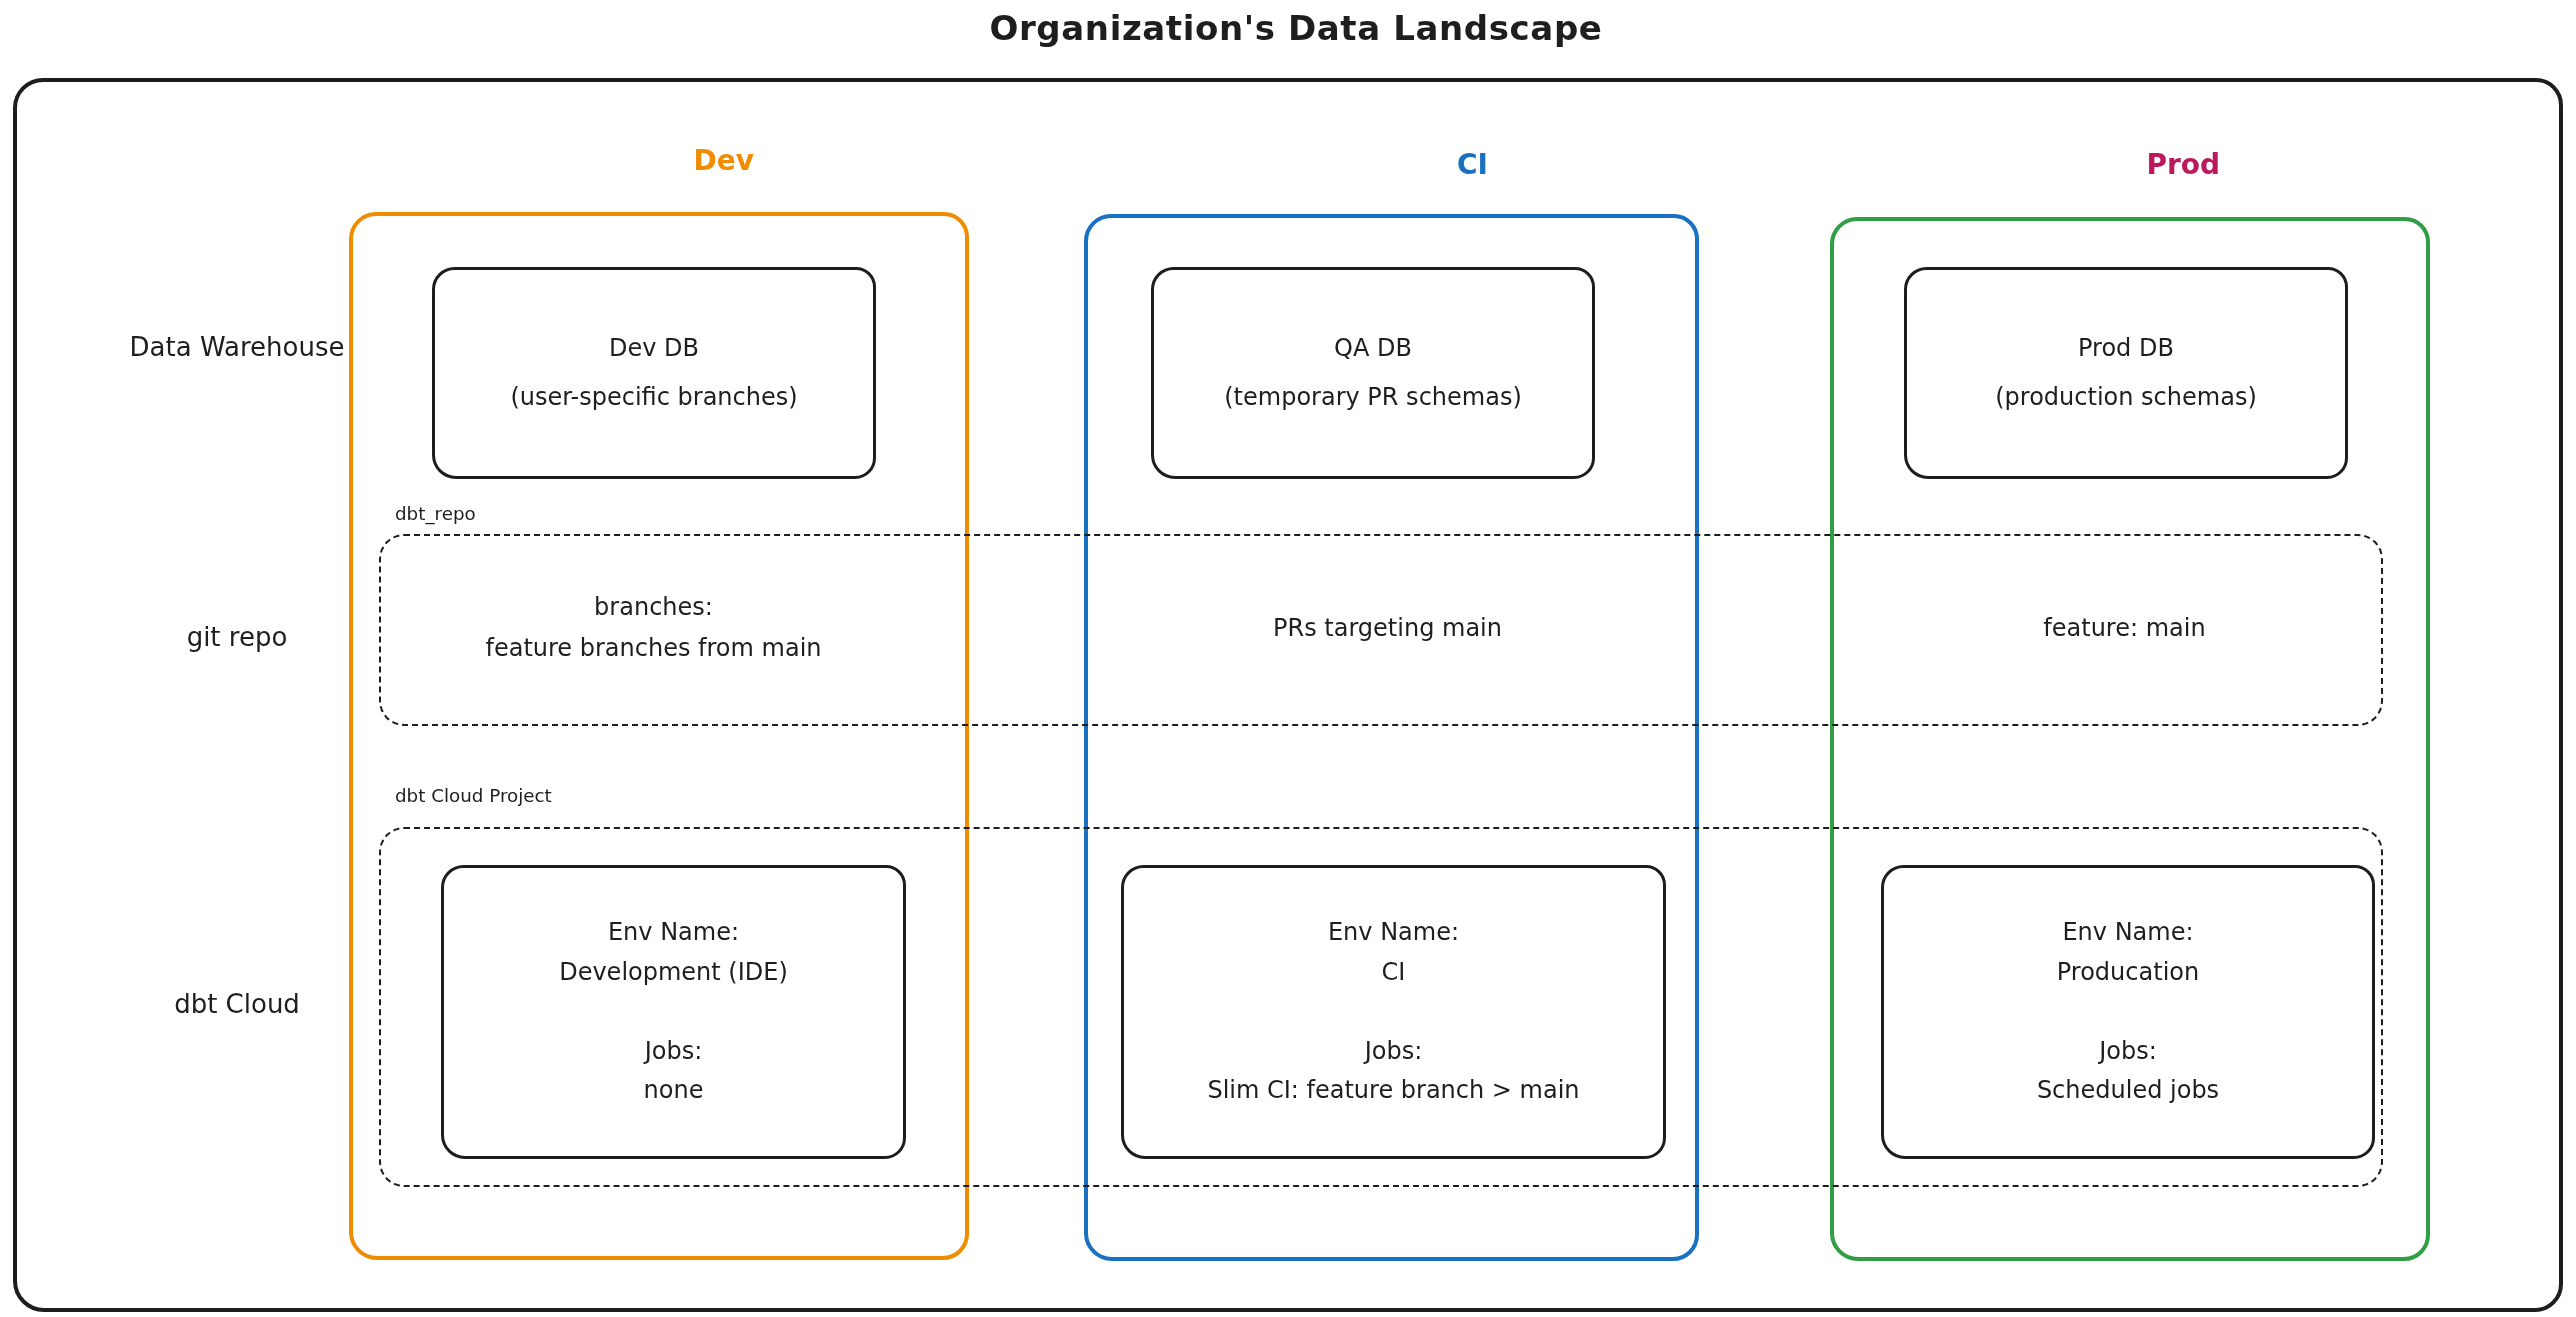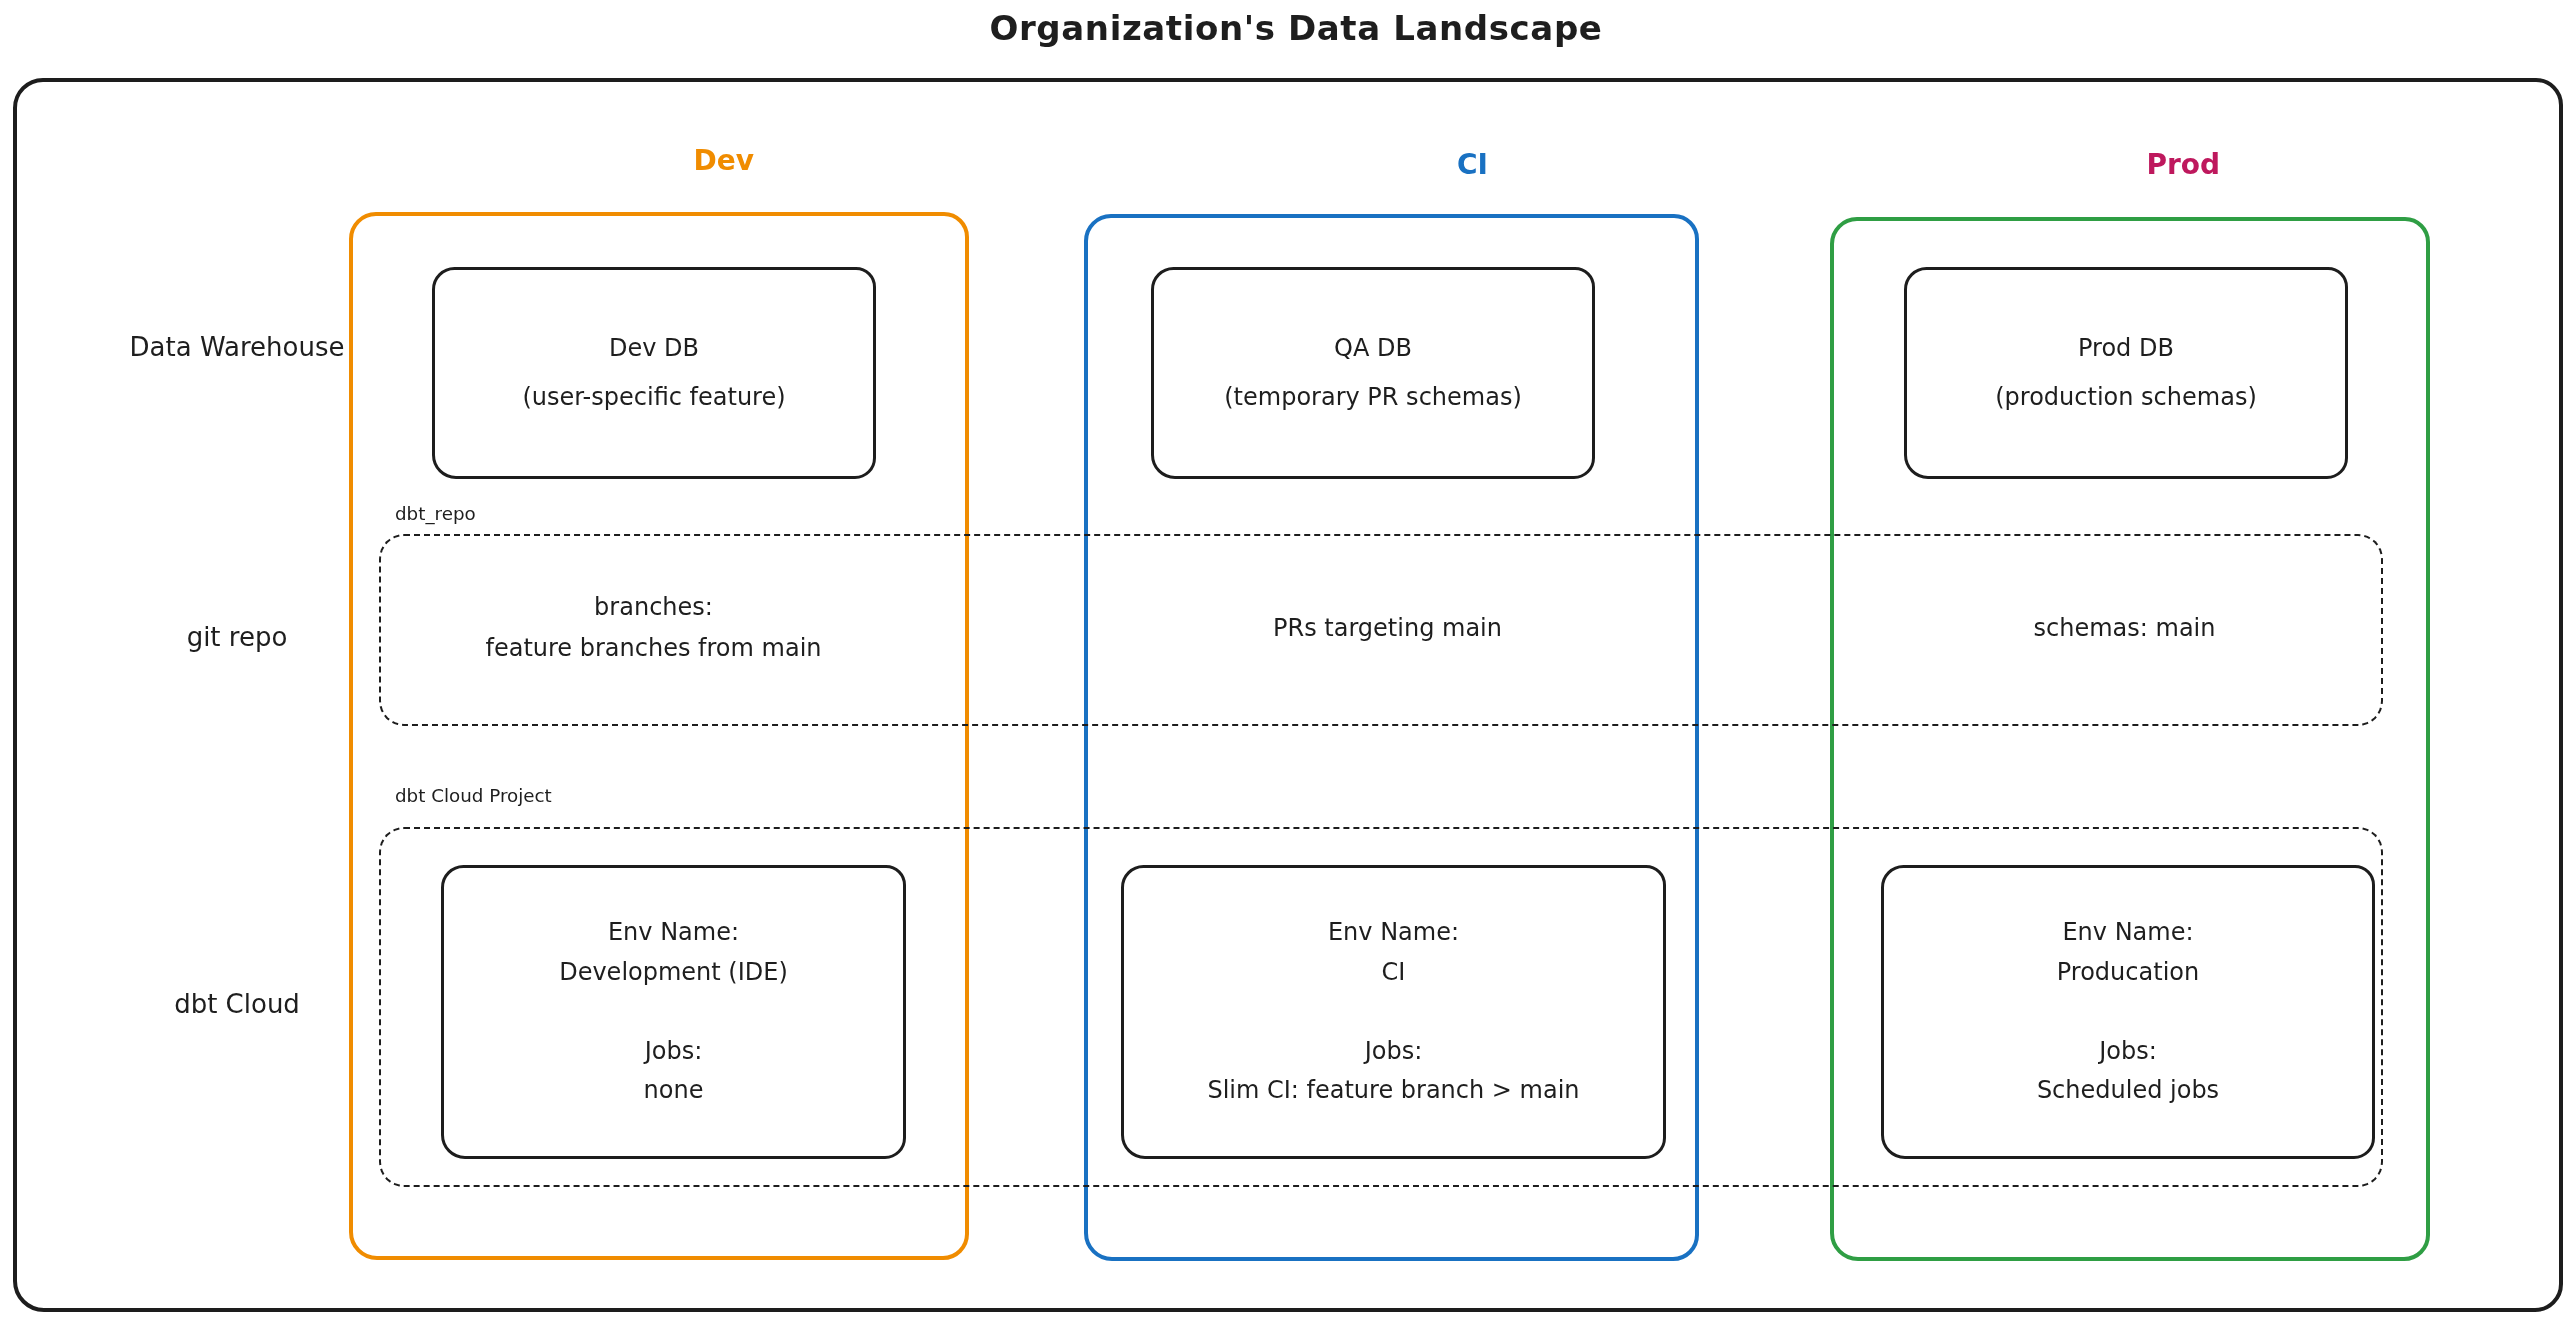--- a/index.html
+++ b/index.html
@@ -97,21 +97,21 @@
   <div class="abs col-box" id="col-dev"></div>
   <div class="abs col-box" id="col-ci"></div>
   <div class="abs col-box" id="col-prod"></div>
 
   <div class="abs row-label" id="lbl-warehouse">Data Warehouse</div>
   <div class="abs row-label" id="lbl-git">git repo</div>
   <div class="abs row-label" id="lbl-dbt">dbt Cloud</div>
 
   <div class="abs db-box" id="db-dev">
     <div>Dev DB</div>
-    <div>(user-specific feature)</div>
+    <div>(user-specific branches)</div>
   </div>
   <div class="abs db-box" id="db-ci">
     <div>QA DB</div>
     <div>(temporary PR schemas)</div>
   </div>
   <div class="abs db-box" id="db-prod">
     <div>Prod DB</div>
     <div>(production schemas)</div>
   </div>
 
@@ -120,21 +120,21 @@
 
   <div class="abs git-cell" id="git-dev">
     <div>branches:</div>
     <div>feature branches from main</div>
   </div>
   <div class="abs git-cell" id="git-ci">
     <div>PRs targeting main</div>
     <div></div>
   </div>
   <div class="abs git-cell" id="git-prod">
-    <div>schemas: main</div>
+    <div>feature: main</div>
     <div></div>
   </div>
 
   <div class="abs small-label" id="lbl-dbt-cloud-project">dbt Cloud Project</div>
   <div class="abs dashed-box" id="dbt-box"></div>
 
   <div class="abs env-box" id="env-dev">
     <div>Env Name:</div>
     <div>Development (IDE)</div>
     <div class="env-gap"></div>

